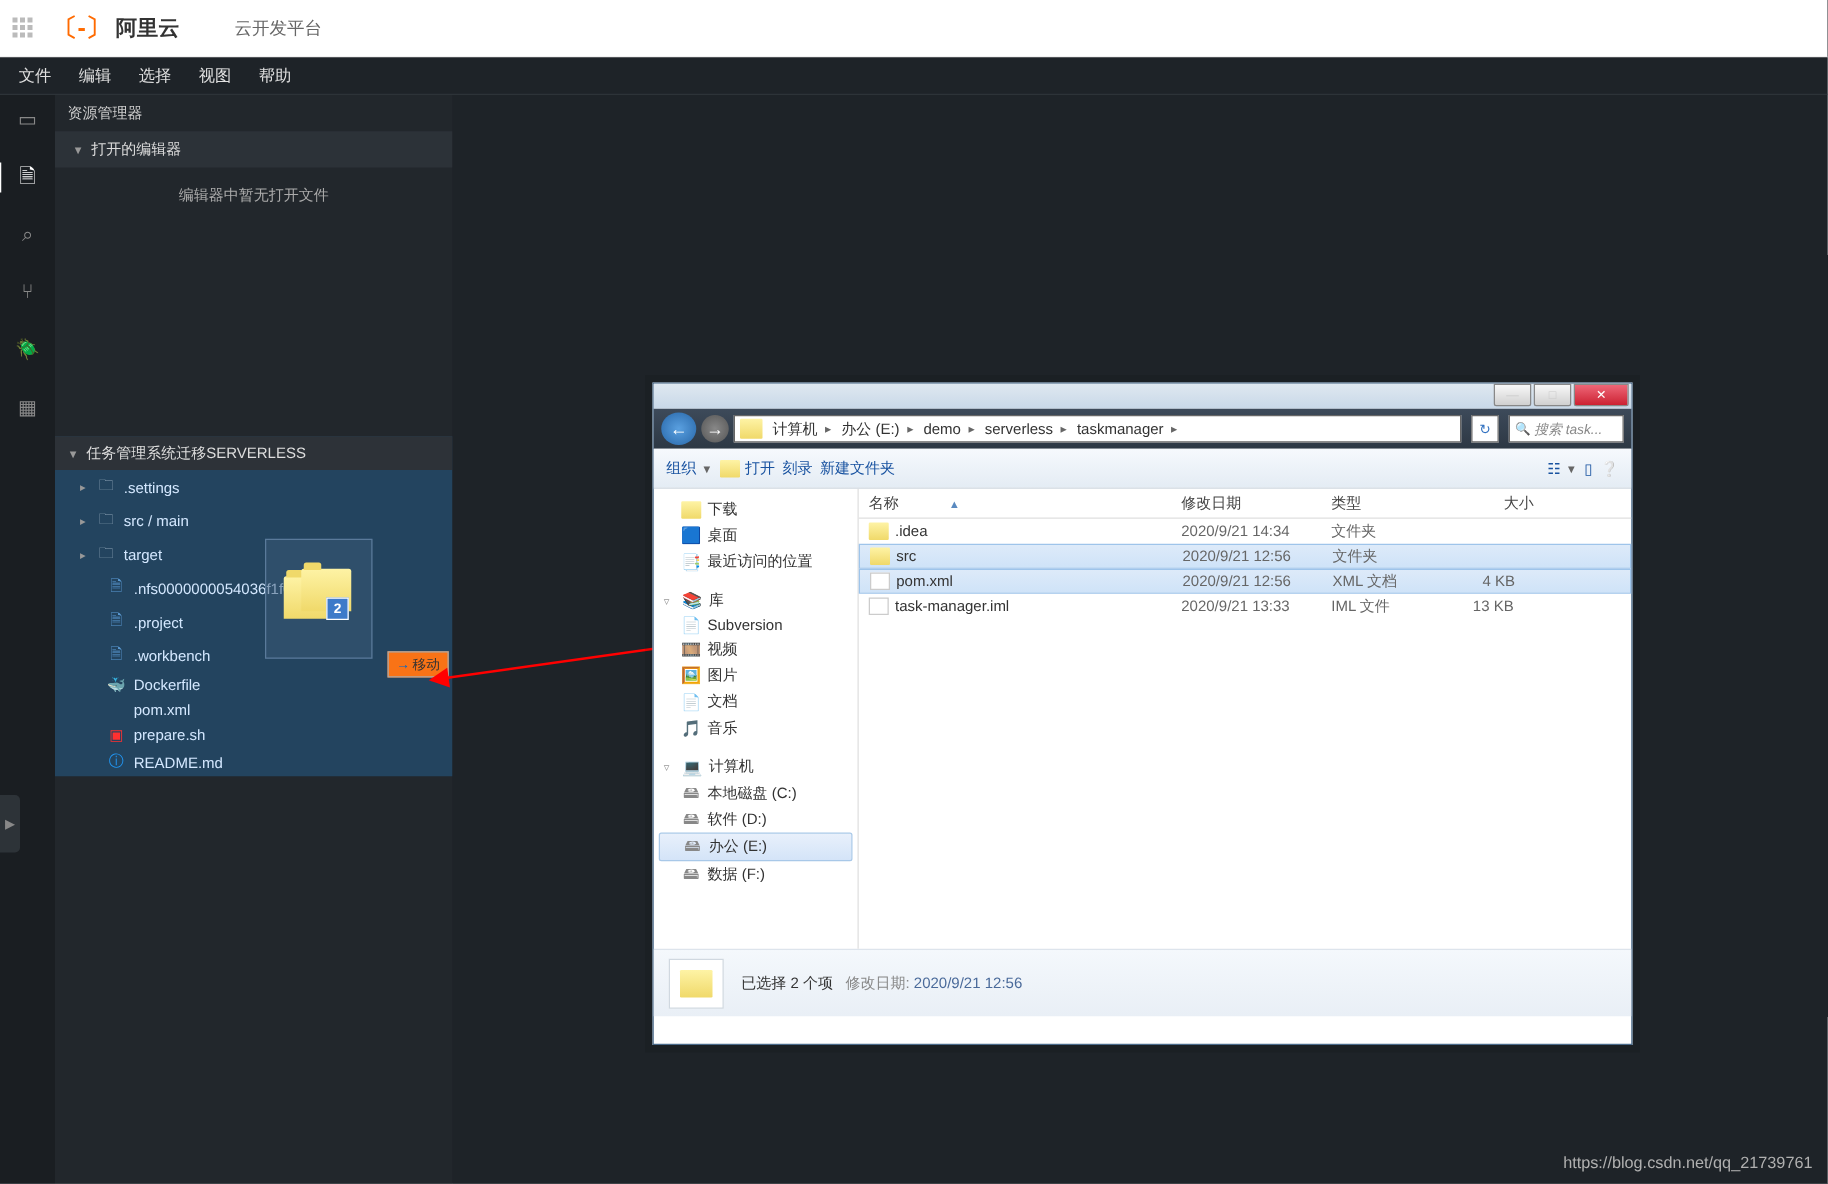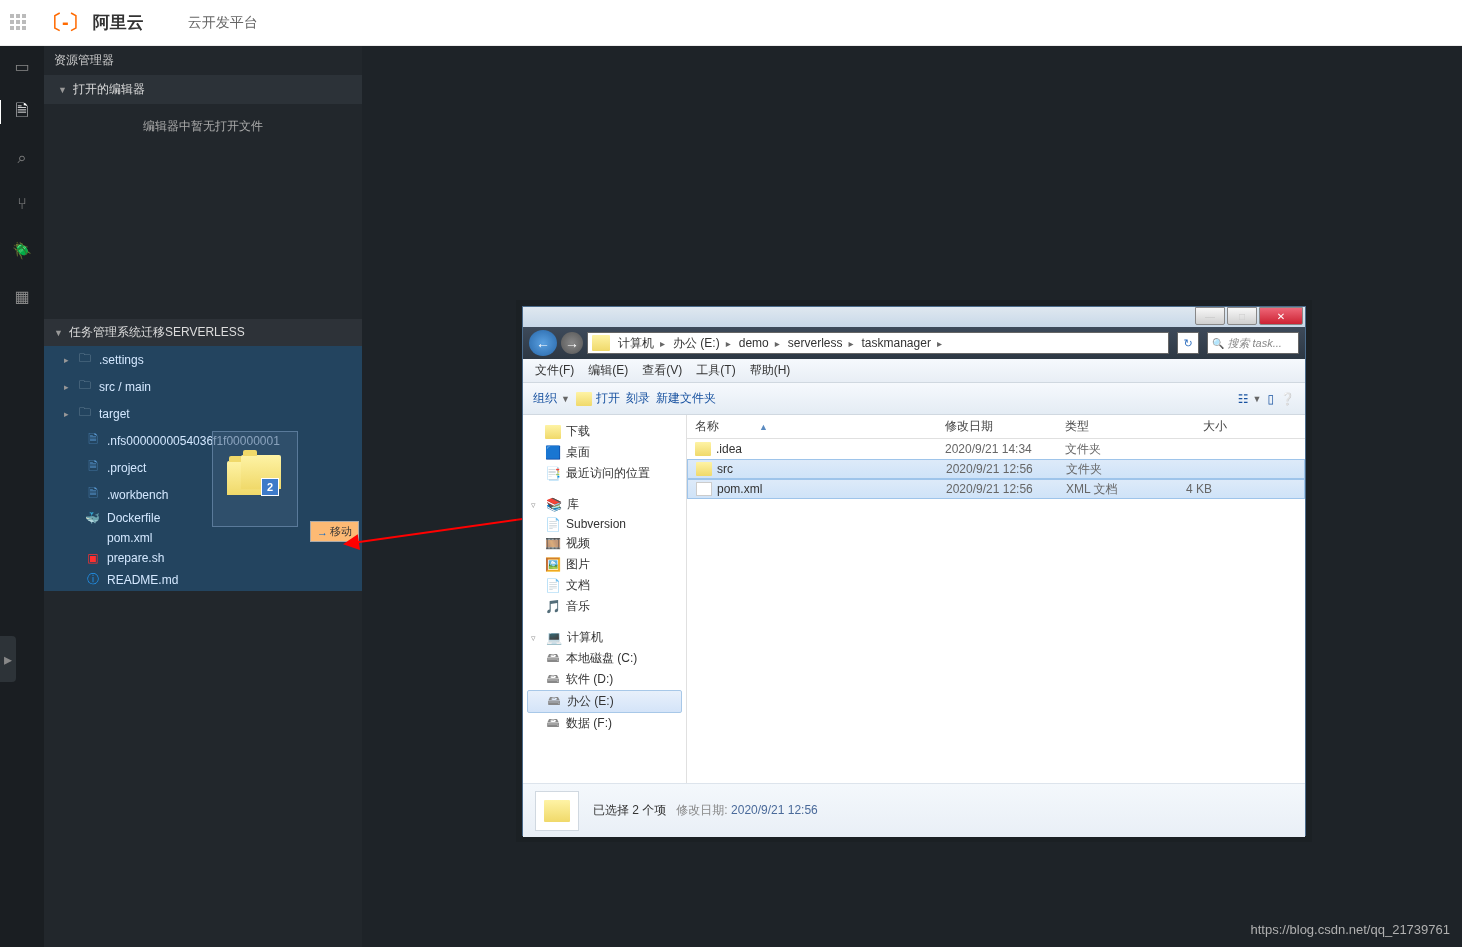--- a/index.html
+++ b/index.html
@@ -45,21 +45,21 @@
 .workspace { flex: 1; background: #1e2328; position: relative; }
 
 
 .drag-ghost { position: absolute; left: 212px; top: 385px; width: 86px; height: 96px; background: rgba(60,90,120,0.5); border: 1px solid #5a7a9a; display: flex; flex-direction: column; align-items: center; justify-content: center; }
 .drag-folders { position: relative; width: 56px; height: 48px; }
 .drag-folders .df { position: absolute; width: 40px; height: 34px; background: linear-gradient(#fef3a5,#f0d96a); border-radius: 2px 2px 0 0; }
 .drag-folders .df::before { content:''; position:absolute; top:-5px; left:2px; width:14px; height:6px; background:#f0d96a; border-radius:2px 2px 0 0; }
 .drag-folders .df1 { left: 0; top: 6px; }
 .drag-folders .df2 { left: 14px; top: 0; }
 .drag-badge { position: absolute; right: 18px; bottom: 30px; width: 18px; height: 18px; background: #3d7ac9; color: #fff; font-size: 11px; font-weight: bold; display: flex; align-items: center; justify-content: center; border: 1px solid #fff; }
-.move-tip { position: absolute; right: -62px; bottom: -16px; background: #fdba74; color: #333; font-size: 11px; padding: 2px 6px; border: 1px solid #aaa; display: flex; align-items: center; }
+.move-tip { position: absolute; right: -62px; bottom: -16px; background: #f97316; color: #333; font-size: 11px; padding: 2px 6px; border: 1px solid #aaa; display: flex; align-items: center; }
 .move-tip::before { content:'→'; color:#0066cc; margin-right:2px; font-weight:bold; }
 
 .collapse-tab { position: absolute; left: 0; top: 590px; width: 16px; height: 46px; background: #2d3338; border-radius: 0 4px 4px 0; display: flex; align-items: center; justify-content: center; color: #888; }
 
 
 .red-arrow { position: absolute; left: 345px; top: 497px; width: 380px; height: 2px; background: #ff0000; transform-origin: left center; transform: rotate(-8deg); }
 .red-arrow::before { content:''; position:absolute; left:-2px; top:-7px; border-right: 16px solid #ff0000; border-top: 8px solid transparent; border-bottom: 8px solid transparent; }
 
 
 .win-explorer { position: absolute; left: 522px; top: 260px; width: 784px; height: 530px; background: #fff; border: 1px solid #4a6a8a; box-shadow: 0 0 0 6px rgba(0,0,0,0.08); z-index: 50; }
@@ -135,20 +135,27 @@
       <span></span>
       <span></span>
       <span></span>
     </div>
   <div class="ali-logo">〔-〕<span class="ali-text">阿里云</span></div>
   <div class="platform">云开发平台</div>
 </div>
 
 <div class="ide">
 
+  <div class="menubar">
+    <span>文件</span>
+    <span>编辑</span>
+    <span>选择</span>
+    <span>视图</span>
+    <span>帮助</span>
+  </div>
 
   <div class="ide-body">
     <div class="activity-bar">
       <div class="ab-item">▭</div>
       <div class="ab-item active">🗎</div>
       <div class="ab-item">⌕</div>
       <div class="ab-item">⑂</div>
       <div class="ab-item">🪲</div>
       <div class="ab-item">▦</div>
     </div>
@@ -256,27 +263,20 @@
         <span class="addr-seg">办公 (E:)</span>
         <span class="addr-seg">demo</span>
         <span class="addr-seg">serverless</span>
         <span class="addr-seg">taskmanager</span>
       </div>
       <div class="addr-refresh">↻</div>
       <div class="search-box">
           <span>搜索 task...</span>
         </div>
     </div>
-    <div class="win-menu">
-      <span>文件(F)</span>
-      <span>编辑(E)</span>
-      <span>查看(V)</span>
-      <span>工具(T)</span>
-      <span>帮助(H)</span>
-    </div>
     <div class="win-toolbar">
       <div class="tb">
           <span>组织</span> 
           <span style="color:#666;font-size:9px;">▼</span>
         </div>
       <div class="tb">
           <span class="tb-icon"></span>
           <span>打开</span>
         </div>
       <div class="tb">刻录</div>
@@ -378,20 +378,29 @@
             </div>
             <div class="wl-row selected">
               <div class="col-name" style="display:flex;align-items:center;">
                 <span class="ricon file"></span>
                 <span>pom.xml</span>
               </div>
               <div class="col-date">2020/9/21 12:56</div>
               <div class="col-type">XML 文档</div>
               <div class="col-size">4 KB</div>
             </div>
+            <div class="wl-row">
+              <div class="col-name" style="display:flex;align-items:center;">
+                <span class="ricon file"></span>
+                <span>task-manager.iml</span>
+              </div>
+              <div class="col-date">2020/9/21 13:33</div>
+              <div class="col-type">IML 文件</div>
+              <div class="col-size">13 KB</div>
+            </div>
           </div>
       </div>
     </div>
     <div class="win-status">
       <div class="status-thumb">
           <div class="sf"></div>
         </div>
       <div>
         <span style="color:#333;">已选择 2 个项</span>
         &nbsp;&nbsp;<span style="color:#888;">修改日期:</span>

